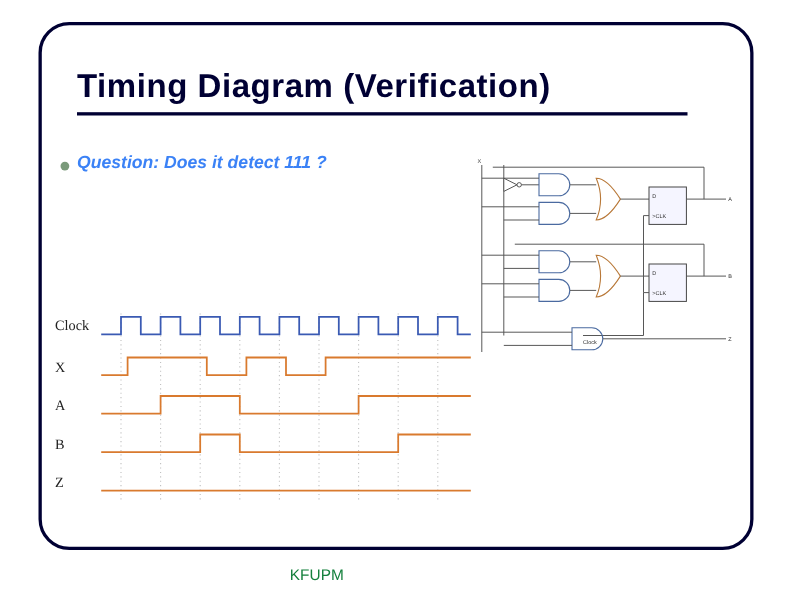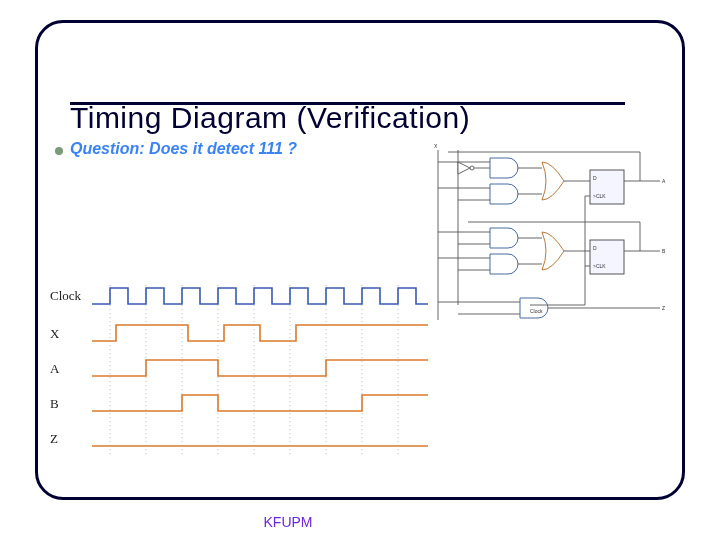--- a/index.html
+++ b/index.html
@@ -18,24 +18,23 @@
     width: 650px;
     height: 480px;
     border: 3px solid #000033;
     border-radius: 28px;
   }
   .title {
     position: absolute;
     left: 70px;
     top: 62px;
     font-size: 30px;
-    font-weight: normal;
+    font-weight: bold;
     color: #000033;
     letter-spacing: 0.5px;
-    margin-top: 39px;
   }
   .title-underline {
     position: absolute;
     left: 70px;
     top: 102px;
     width: 555px;
     height: 3px;
     background: #000033;
   }
   .question {
@@ -47,21 +46,21 @@
     font-weight: bold;
     color: #3b82f6;
   }
   .footer {
     position: absolute;
     left: 0;
     width: 576px;
     top: 514px;
     text-align: center;
     font-size: 14px;
-    color: #6d28d9;
+    color: #15803d;
   }
   .bullet {
     position: absolute;
     left: 55px;
     top: 147px;
     width: 8px;
     height: 8px;
     border-radius: 50%;
     background: #7a9a7a;
   }

